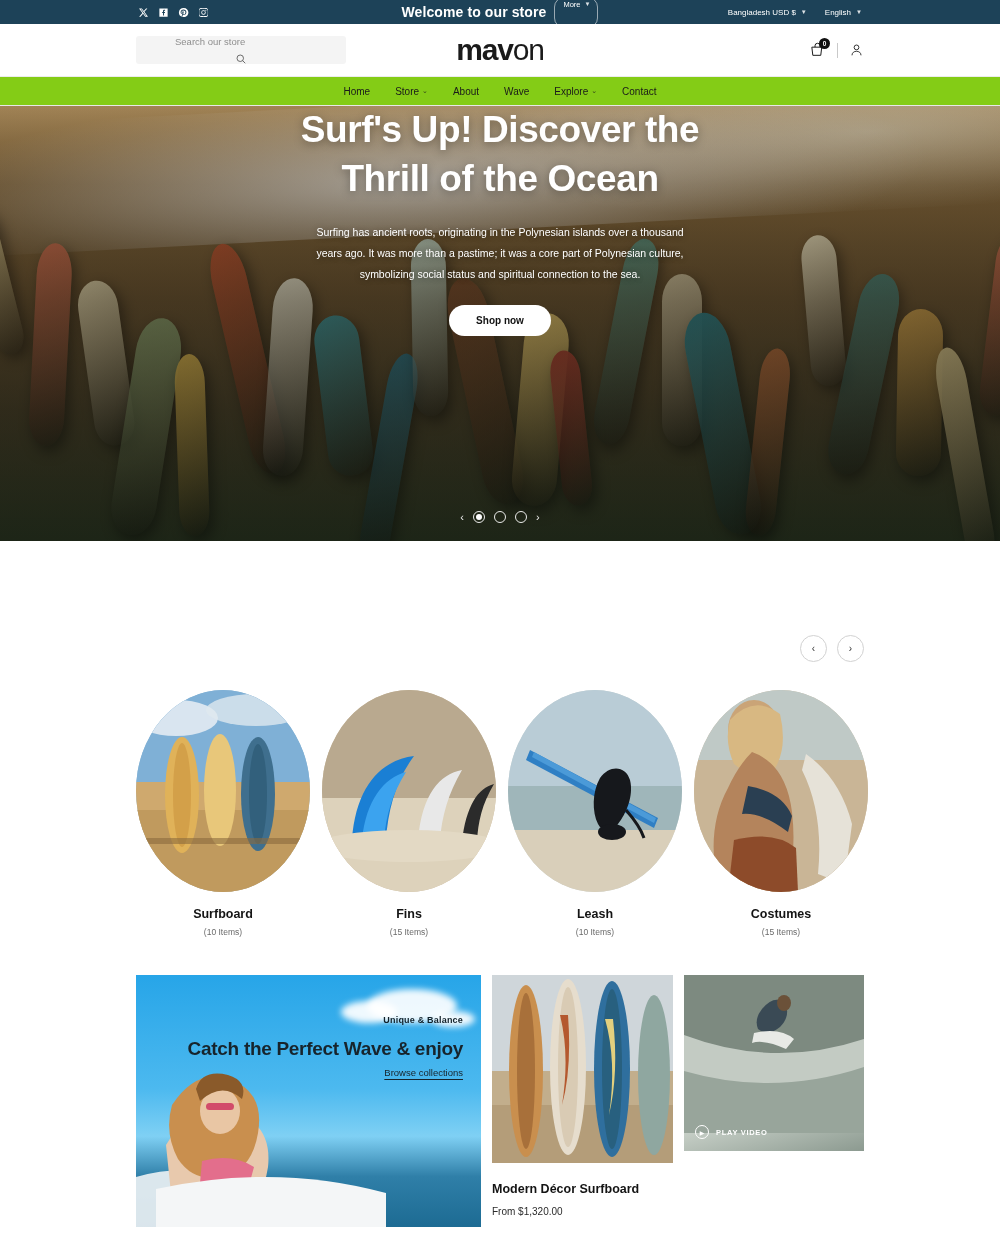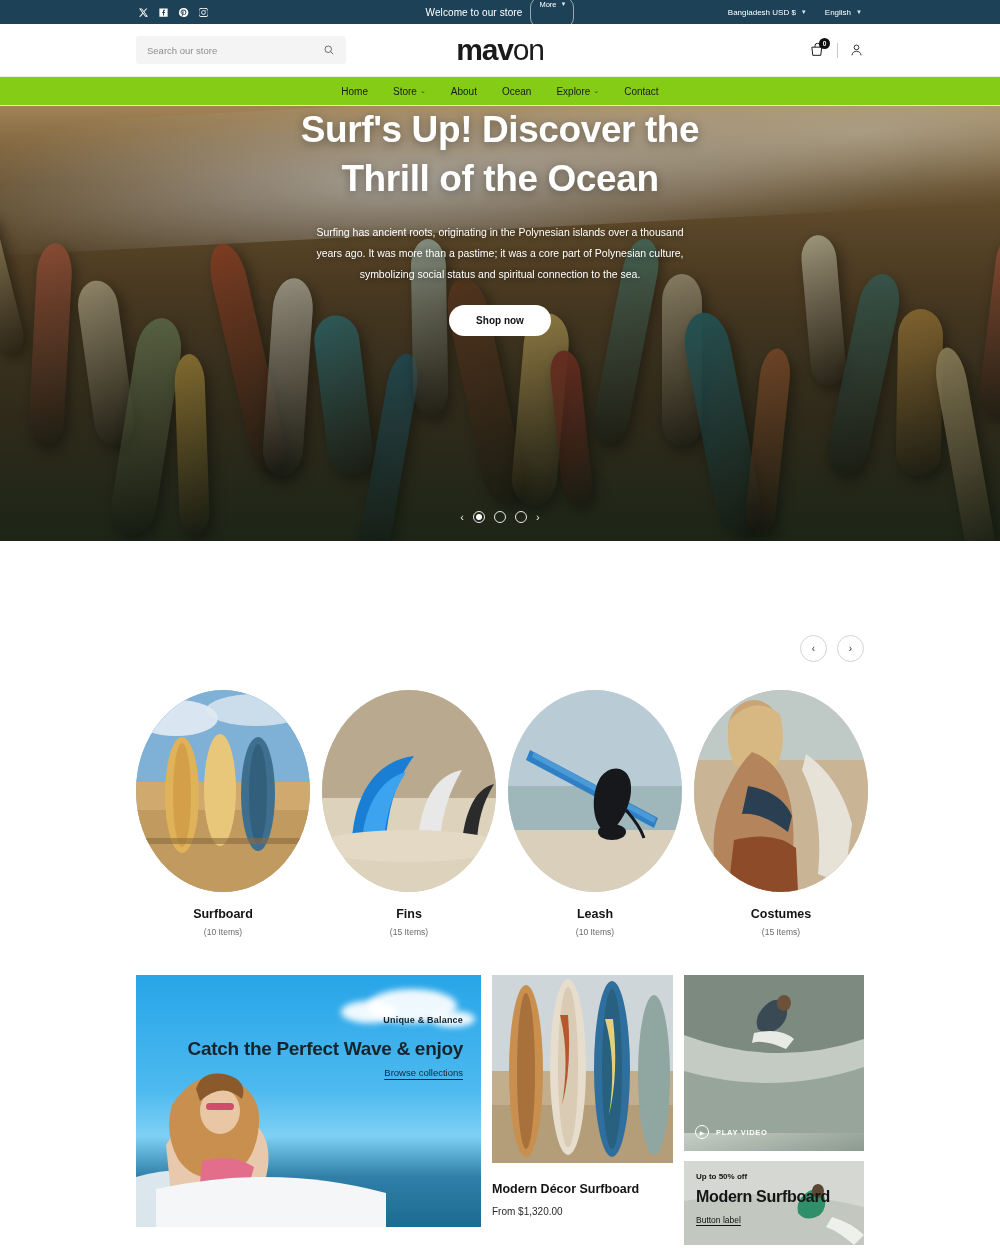--- a/index.html
+++ b/index.html
@@ -18,42 +18,42 @@
   }
   .social { display: flex; align-items: center; gap: 9px; margin-left: 110px; }
   .social .ico { width: 11px; height: 11px; display: block; }
   .social .ico svg { width: 11px; height: 11px; display: block; fill: #ffffff; }
   .announce-center {
     position: absolute; left: 0; right: 0; top: 0; height: 24px;
     display: flex; align-items: center; justify-content: center; gap: 8px;
     pointer-events: none;
   }
   .announce-center > * { pointer-events: auto; }
-  .welcome { font-size: 10px; font-weight: normal; letter-spacing: .1px; }
+  .welcome { font-size: 14px; font-weight: bold; letter-spacing: .1px; }
   .more-btn {
     border: 1px solid rgba(255,255,255,.55); border-radius: 10px;
     font-size: 7.5px; padding: 2px 7px 18px 8px; color: #fff;
     display: inline-flex; align-items: center; gap: 4px; background: transparent;
     font-family: inherit; cursor: pointer;
   }
   .announce-right {
     margin-left: auto; display: flex; align-items: center; gap: 18px;
     font-size: 8px; padding-right: 110px;
   }
   .sel { display: inline-flex; align-items: center; gap: 5px; cursor: pointer; }
   .caret { font-size: 6px; line-height: 1; opacity: .85; }
 
   
   .header {
     height: 53px; background: #fff; display: flex; align-items: center;
     padding: 0 136px; position: relative; border-bottom: 1px solid #ececec;
   }
   .search-box {
     width: 210px; height: 28px; background: #f4f4f4; border-radius: 3px;
-    display: flex; align-items: center; padding: 0 11px; gap: 6px;
+    display: flex; align-items: center; padding: 0 11px; gap: 6px; flex-direction: column;
   }
   .search-box input {
     border: 0; background: transparent; outline: none; flex: 1;
     font-size: 9.5px; color: #8b8b8b; font-family: inherit;
   }
   .search-box input::placeholder { color: #8e8e8e; }
   .search-ico svg { width: 12px; height: 12px; display: block; stroke: #4a4a4a; fill: none; stroke-width: 1.6; }
   .logo {
     position: absolute; left: 0; right: 0; text-align: center;
     font-size: 30px; letter-spacing: -1.2px; color: #1a1a1a; line-height: 1;
@@ -310,21 +310,21 @@
         <span>Home</span>
       </a>
     <a>
         <span>Store</span>
         <span class="chev">⌄</span>
       </a>
     <a>
         <span>About</span>
       </a>
     <a>
-        <span>Ocean</span>
+        <span>Wave</span>
       </a>
     <a>
         <span>Explore</span>
         <span class="chev">⌄</span>
       </a>
     <a>
         <span>Contact</span>
       </a>
   </div>
 
@@ -515,31 +515,17 @@
             <path d="M78 34 q14 -16 24 -4 q4 12 -6 22 q-12 10 -22 2 q-4 -10 4 -20z" fill="#3a4a55"></path>
             <ellipse cx="100" cy="28" rx="7" ry="8" fill="#6b5139"></ellipse>
             <path d="M70 58 q26 -6 40 6 l-8 10 q-22 -10 -34 -6z" fill="#e8eae6"></path>
           </svg>
           <div class="play-row">
             <span class="play-ico">▶</span>
             <span class="play-label">PLAY VIDEO</span>
           </div>
         </div>
 
-        <div class="promo-d">
-          <svg width="180" height="84" viewBox="0 0 180 84" preserveAspectRatio="xMidYMid slice" style="position:absolute;inset:0;">
-            <rect width="180" height="84" fill="#d5d8d2"></rect>
-            <path d="M0 40 q90 -16 180 6 l0 38 l-180 0z" fill="#c2c7bf"></path>
-            <path d="M118 36 q12 -14 22 -2 q4 12 -4 20 q-14 8 -22 -2 q-2 -10 4 -16z" fill="#2f8f6b"></path>
-            <ellipse cx="134" cy="30" rx="6" ry="7" fill="#5a4632"></ellipse>
-            <path d="M148 56 q20 6 32 18 l-10 10 q-16 -14 -28 -18z" fill="#eef0ec"></path>
-          </svg>
-          <div class="promo-d-text">
-            <div class="promo-d-kicker">Up to 50% off</div>
-            <div class="promo-d-title">Modern Surfboard</div>
-            <span class="promo-d-link">Button label</span>
-          </div>
-        </div>
       </div>
 
     </div>
   </div>
 </div>
 
 </body></html>

